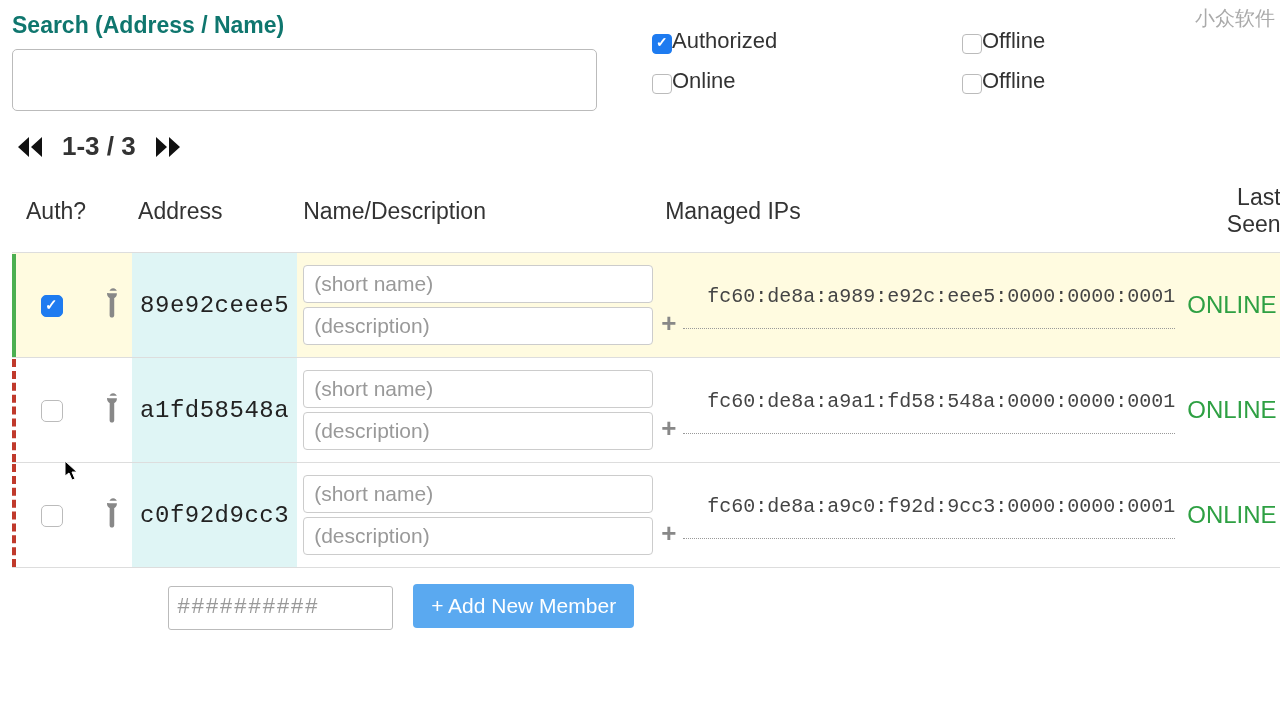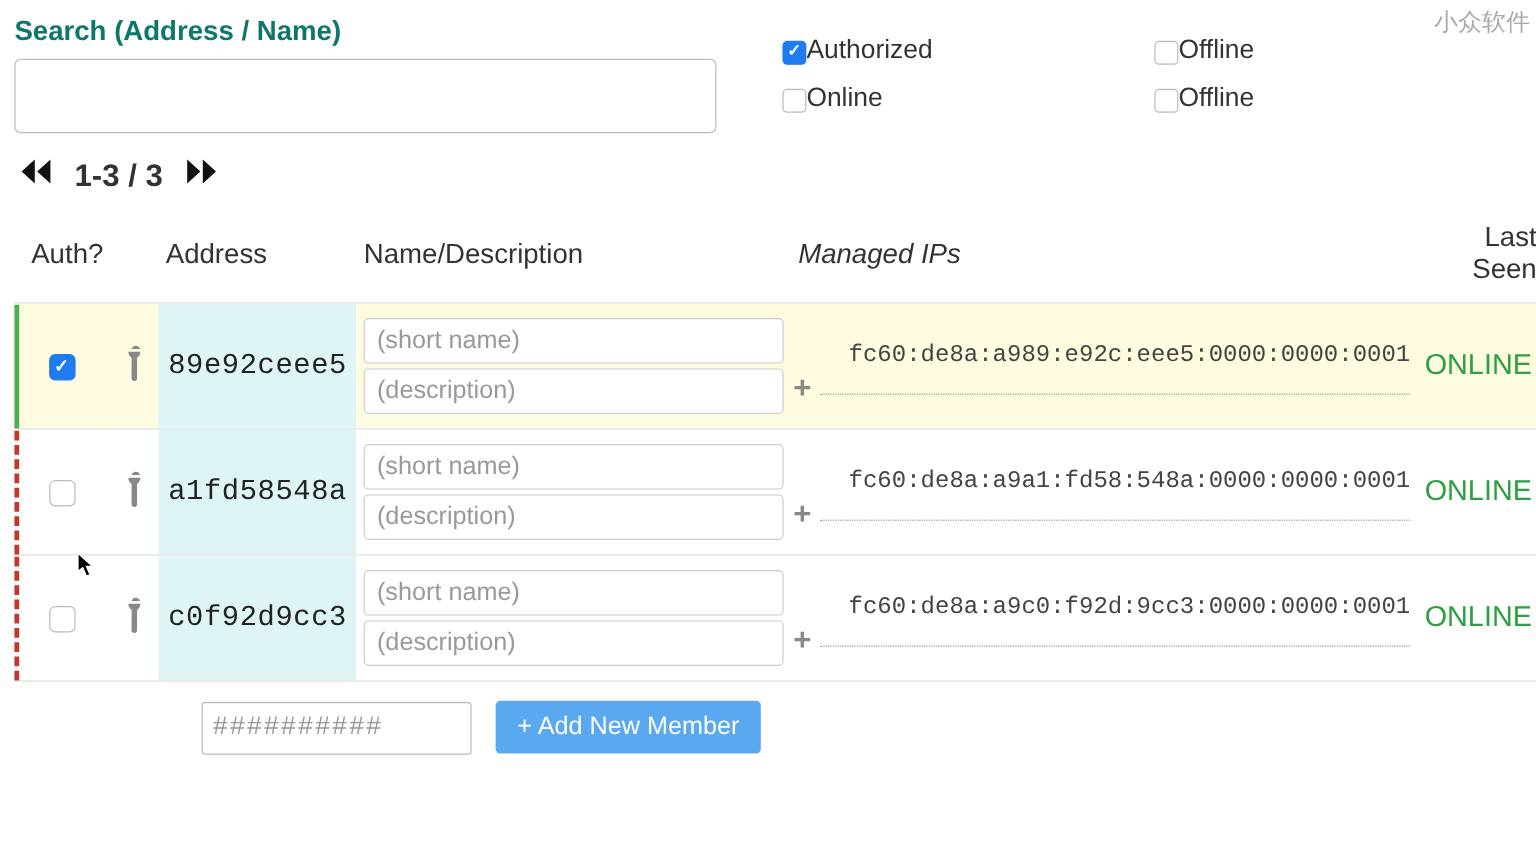--- a/index.html
+++ b/index.html
@@ -8,31 +8,31 @@
 .search-block { flex: 0 0 600px; }
 .label { font-weight: 600; font-size: 23px; color: #0f766e; margin-bottom: 10px; }
 .search-input { width: 585px; height: 62px; border: 1px solid #bbb; border-radius: 5px; font-size: 20px; padding: 6px 10px; }
 .filter-block { flex: 1; }
 .filter-grid { display: grid; grid-template-columns: 310px 1fr; row-gap: 14px; margin-top: 16px; font-size: 22px; }
 .chk { display: flex; align-items: flex-end; }
 .chk input[type=checkbox] { width: 20px; height: 20px; border: 1px solid #bbb; border-radius: 4px; appearance: none; background: #fff; cursor: pointer; position: relative; }
 .chk input[type=checkbox]:checked { background: #1e7bf0; border-color: #1e7bf0; }
 .chk input[type=checkbox]:checked::after { content: "✓"; color: #fff; font-size: 14px; font-weight: 700; position: absolute; left: 3px; top: -1px; }
 .watermark { position: absolute; top: 5px; right: 5px; color: #aaa; font-size: 20px; }
-.pager { display: flex; gap: 18px; font-size: 26px; font-weight: 700; margin: 10px 0 18px 4px; }
+.pager { display: flex; align-items: center; gap: 18px; font-size: 26px; font-weight: 700; margin: 10px 0 18px 4px; }
 .pager-icon { cursor: pointer; }
 .pager-icon svg { display: block; }
 .table { width: 100%; border-collapse: collapse; }
 .thead { font-size: 23px; color: #333; }
 .thead td { padding: 4px 6px 14px 6px; font-weight: 400; }
 .col-auth { width: 90px; padding-left: 14px !important; }
 .col-wrench { width: 60px; }
 .col-addr { width: 168px; }
 .col-name { width: 360px; }
-.col-ips { width: 470px; font-style: italic; }
+.col-ips { width: 470px; }
 .col-last { }
 tbody tr { border-top: 1px solid #ddd; border-bottom: 1px solid #ddd; position: relative; }
 tbody td { padding: 10px 6px; vertical-align: middle; }
 .row-auth { background: #fffbe0; }
 .edge { position: absolute; left: 0; top: 0; bottom: 0; width: 4px; }
 .edge-green { background: #4caf50; }
 .edge-red { border-left: 4px dashed #c0392b; }
 .auth-cell { text-align: center; }
 .auth-box { width: 22px; height: 22px; border: 1px solid #bbb; border-radius: 5px; appearance: none; background: #fff; cursor: pointer; position: relative; display:inline-block; vertical-align:middle;}
 .auth-box:checked { background: #1e7bf0; border-color: #1e7bf0; }

